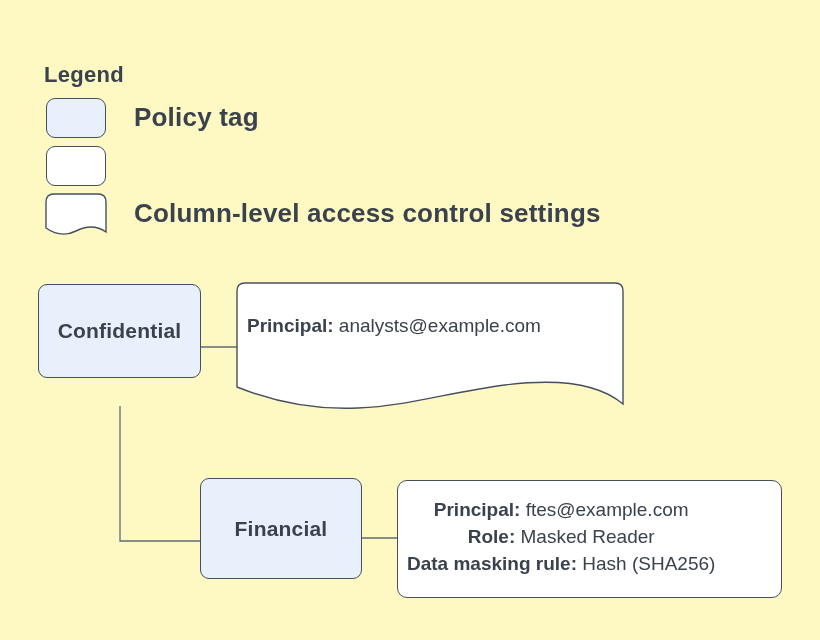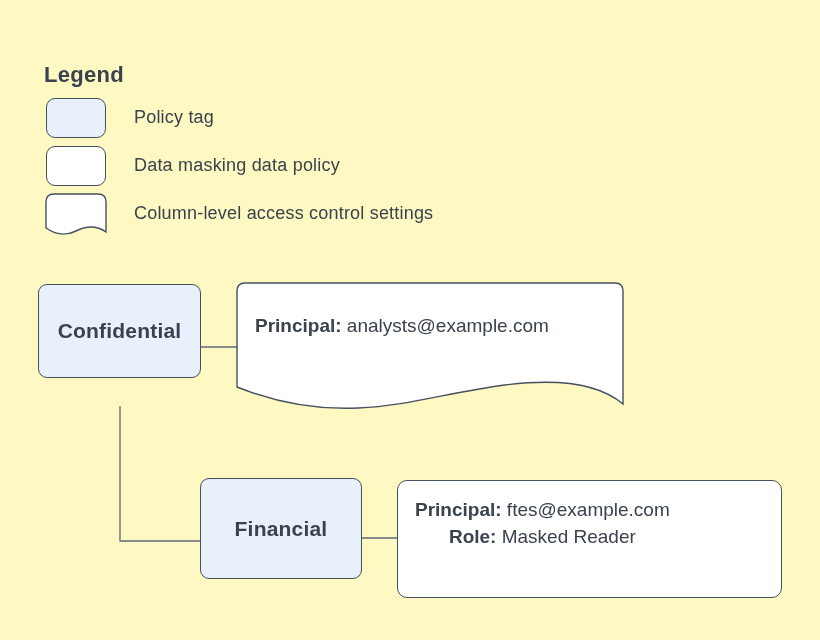--- a/index.html
+++ b/index.html
@@ -22,21 +22,21 @@
   .swatch {
     width: 60px; height: 40px;
     border: 1.4px solid #45505f;
     border-radius: 9px;
     box-sizing: border-box;
   }
   .swatch.blue { background: #e8f0fb; }
   .swatch.white { background: #ffffff; }
   .legend-label {
     left: 134px;
-    font-size: 18px; font-weight: 400; letter-spacing: 0.2px;
+    font-size: 26px; font-weight: 700; letter-spacing: 0.2px;
     line-height: 25px; white-space: nowrap;
   }
 
   
   .policy-node {
     background: #e8f0fb;
     border: 1.4px solid #45505f;
     border-radius: 9px;
     box-sizing: border-box;
     display: flex; align-items: center; justify-content: center;
@@ -49,21 +49,21 @@
     background: #ffffff;
     border: 1.4px solid #45505f;
     border-radius: 10px;
     box-sizing: border-box;
   }
   #box-ftes { left: 397px; top: 480px; width: 385px; height: 118px; }
 
   .fields {
     font-size: 19px; line-height: 27px; white-space: nowrap;
   }
-  .fields b { font-weight: 700; margin-left: 8px; }
+  .fields b { font-weight: 700; }
   #fields-analysts { left: 247px; top: 312px; }
   #fields-ftes     { left: 407px; top: 496px; text-align: center; }
 
   
   #wires { left: 0; top: 0; pointer-events: none; }
   .shape-stroke { fill: #ffffff; stroke: #45505f; stroke-width: 1.4; }
   .wire { fill: none; stroke: #5f6a77; stroke-width: 1.3; }
 </style>
 </head>
 <body>
@@ -89,34 +89,34 @@
              C 66,236 56,235 46,228
              L 46,202 Q 46,194 54,194 Z"></path>
   </svg>
 
   <div class="abs legend-title">Legend</div>
 
   <div class="abs swatch blue" style="left:46px; top:98px;"></div>
   <div class="abs swatch white" style="left:46px; top:146px;"></div>
 
   <div class="abs legend-label" style="top:105px;">Policy tag</div>
-  <div class="abs legend-label" style="top:153px;">Data masking data policy</div>
   <div class="abs legend-label" style="top:201px;">Column-level access control settings</div>
 
   <div id="node-confidential" class="abs policy-node">
     <span>Confidential</span>
   </div>
 
   <div id="node-financial" class="abs policy-node">
     <span>Financial</span>
   </div>
 
   <div id="fields-analysts" class="abs fields">
     <div><b>Principal:</b> <span>analysts@example.com</span></div>
   </div>
 
   <div id="box-ftes" class="abs settings-rect"></div>
   <div id="fields-ftes" class="abs fields">
     <div><b>Principal:</b> <span>ftes@example.com</span></div>
     <div><b>Role:</b> <span>Masked Reader</span></div>
+    <div><b>Data masking rule:</b> <span>Hash (SHA256)</span></div>
   </div>
 
 </div>
 
 </body></html>

